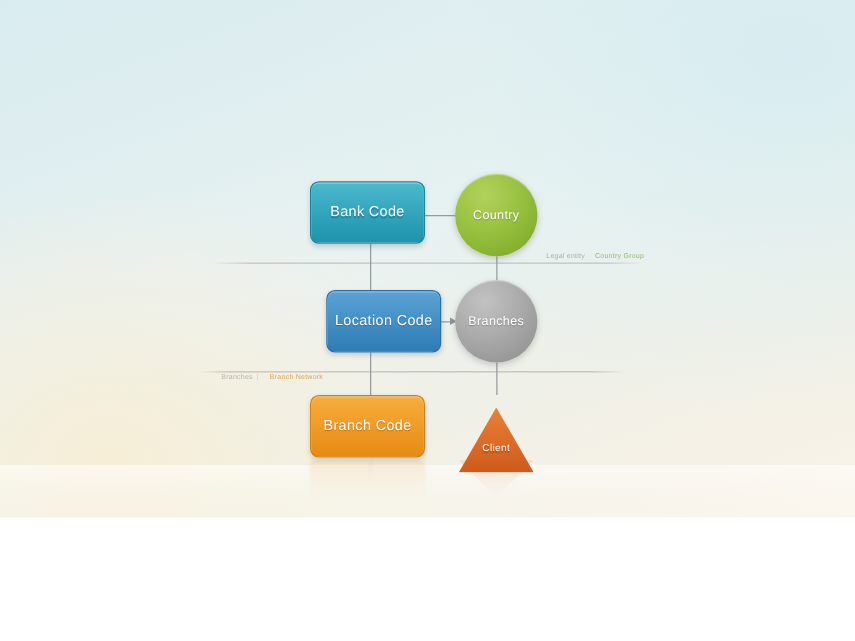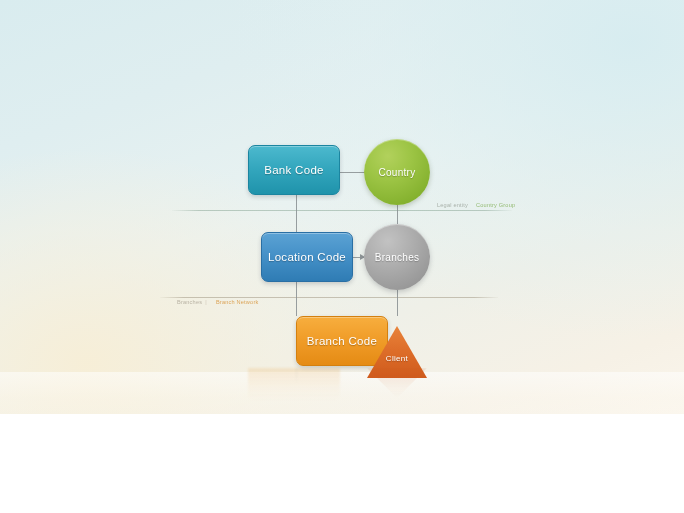--- a/index.html
+++ b/index.html
@@ -143,21 +143,20 @@
   .box-location {
     left: 248px; top: 232px;
     background: linear-gradient(180deg, #5ba2d4 0%, #4490c7 48%, #2f7cb4 100%);
     border: 1px solid #2a6fa4;
     margin-left: 13px;
   }
   .box-branch {
     left: 248px; top: 316px;
     background: linear-gradient(180deg, #f7ae3e 0%, #f09c28 48%, #e58b14 100%);
     border: 1px solid #d4800f;
-    margin-left: 48px;
   }
 
   
   .node-circle {
     position: absolute;
     width: 66px;
     height: 66px;
     border-radius: 50%;
     display: flex;
     align-items: center;

